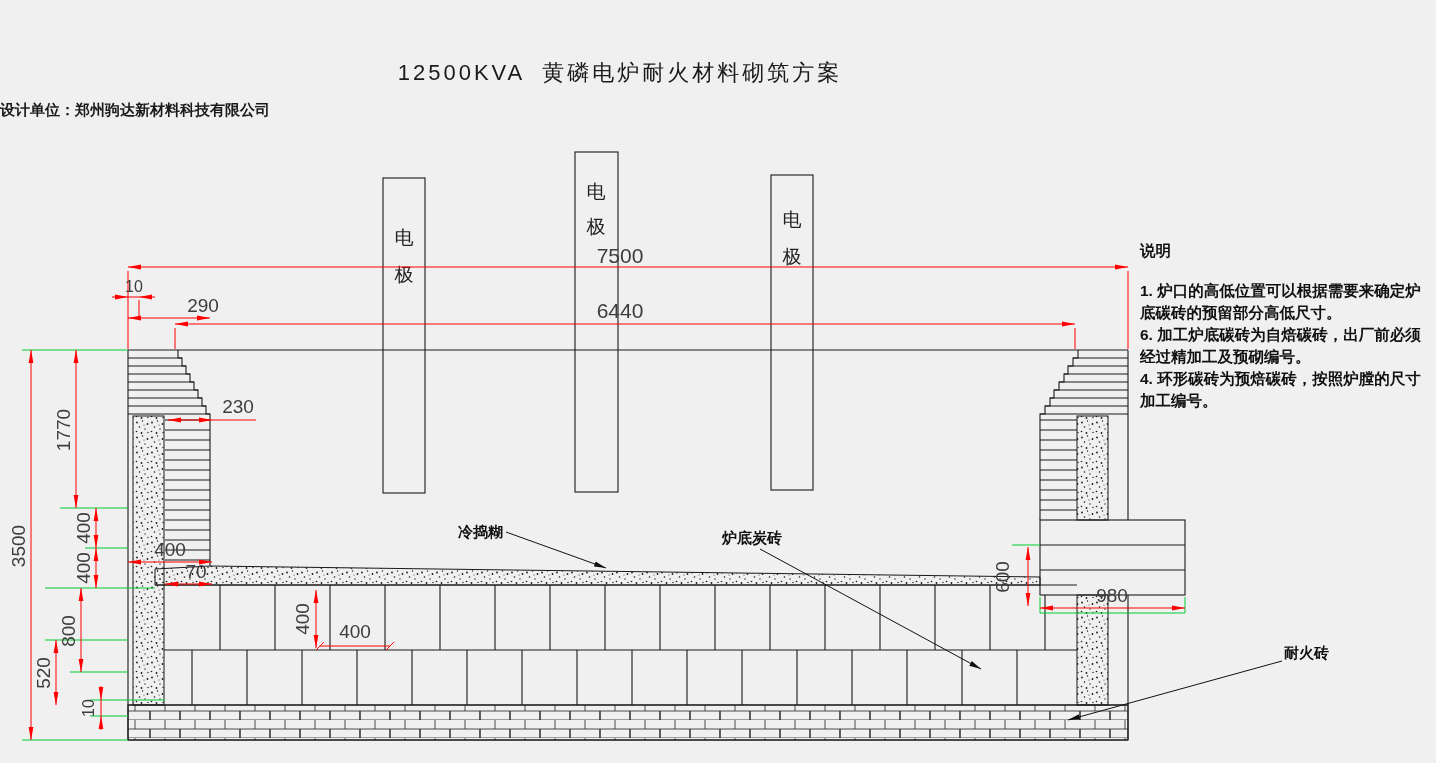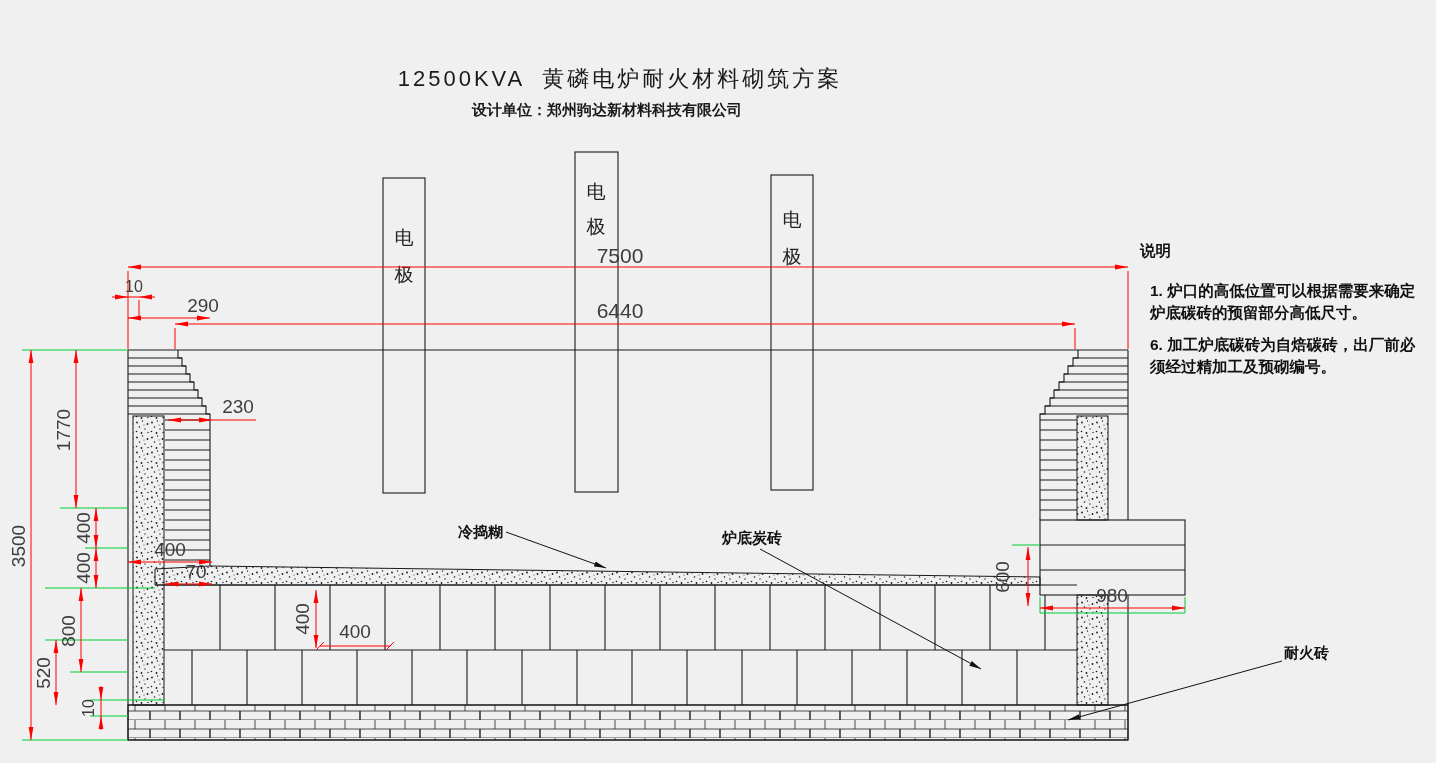--- a/index.html
+++ b/index.html
@@ -1,26 +1,26 @@
 <!DOCTYPE html>
 <html><head>
 <meta charset="utf-8">
 <style>
   html,body{margin:0;padding:0;background:#f0f0f0;}
   .canvas{position:relative;width:1436px;height:763px;background:#f0f0f0;overflow:hidden;
           font-family:"Liberation Sans",sans-serif;}
   .canvas svg{position:absolute;left:0;top:0;}
-  .title{position:absolute;left:0;top:64px;width:1240px;text-align:center;font-size:22px;
+  .title{position:absolute;left:0;top:58px;width:1240px;text-align:center;font-size:22px;
          letter-spacing:3px;color:#1a1a1a;white-space:pre;}
-  .subtitle{position:absolute;left:0;top:101px;width:1214px;text-align:center;font-size:15px;
+  .subtitle{position:absolute;left:0;top:101px;width:1214px;font-size:15px;
             font-weight:bold;color:#1a1a1a;}
   .notes{position:absolute;left:1140px;top:240px;width:296px;font-size:15.5px;font-weight:bold;
          color:#111;line-height:1.42;}
   .notes-h{margin-bottom:18px;}
-  .note{margin:10px;}
+  .note{margin:0;}
   text{font-family:"Liberation Sans",sans-serif;}
   .dim text{font-size:19px;fill:#3d3d3d;}
   .dim text.big{font-size:21px;}
   .dim text.sm{font-size:16px;}
   .lbl text{font-size:15px;fill:#111;font-weight:bold;}
   .elec text{font-size:19px;fill:#222;}
 </style>
 </head>
 <body>
 
@@ -173,15 +173,16 @@
   </g>
 </svg>
 
 <div class="title">12500KVA  黄磷电炉耐火材料砌筑方案</div>
 <div class="subtitle">设计单位：郑州驹达新材料科技有限公司</div>
 
 <div class="notes">
   <div class="notes-h">说明</div>
   <div class="note">1. 炉口的高低位置可以根据需要来确定炉底碳砖的预留部分高低尺寸。</div>
   <div class="note">6. 加工炉底碳砖为自焙碳砖，出厂前必须经过精加工及预砌编号。</div>
+  <div class="note">4. 环形碳砖为预焙碳砖，按照炉膛的尺寸加工编号。</div>
 </div>
 
 </div>
 
 </body></html>

